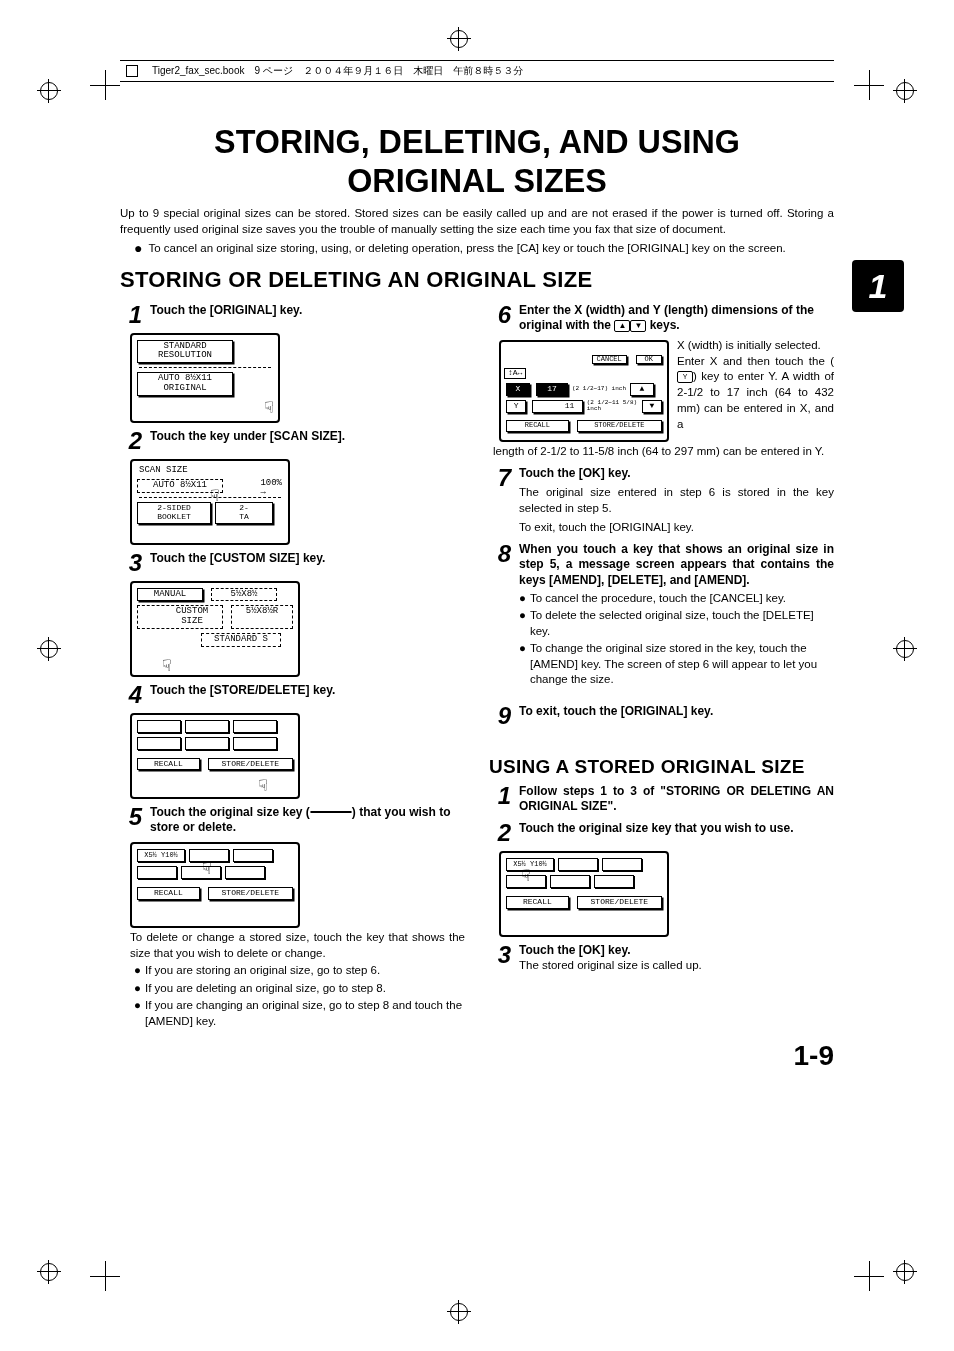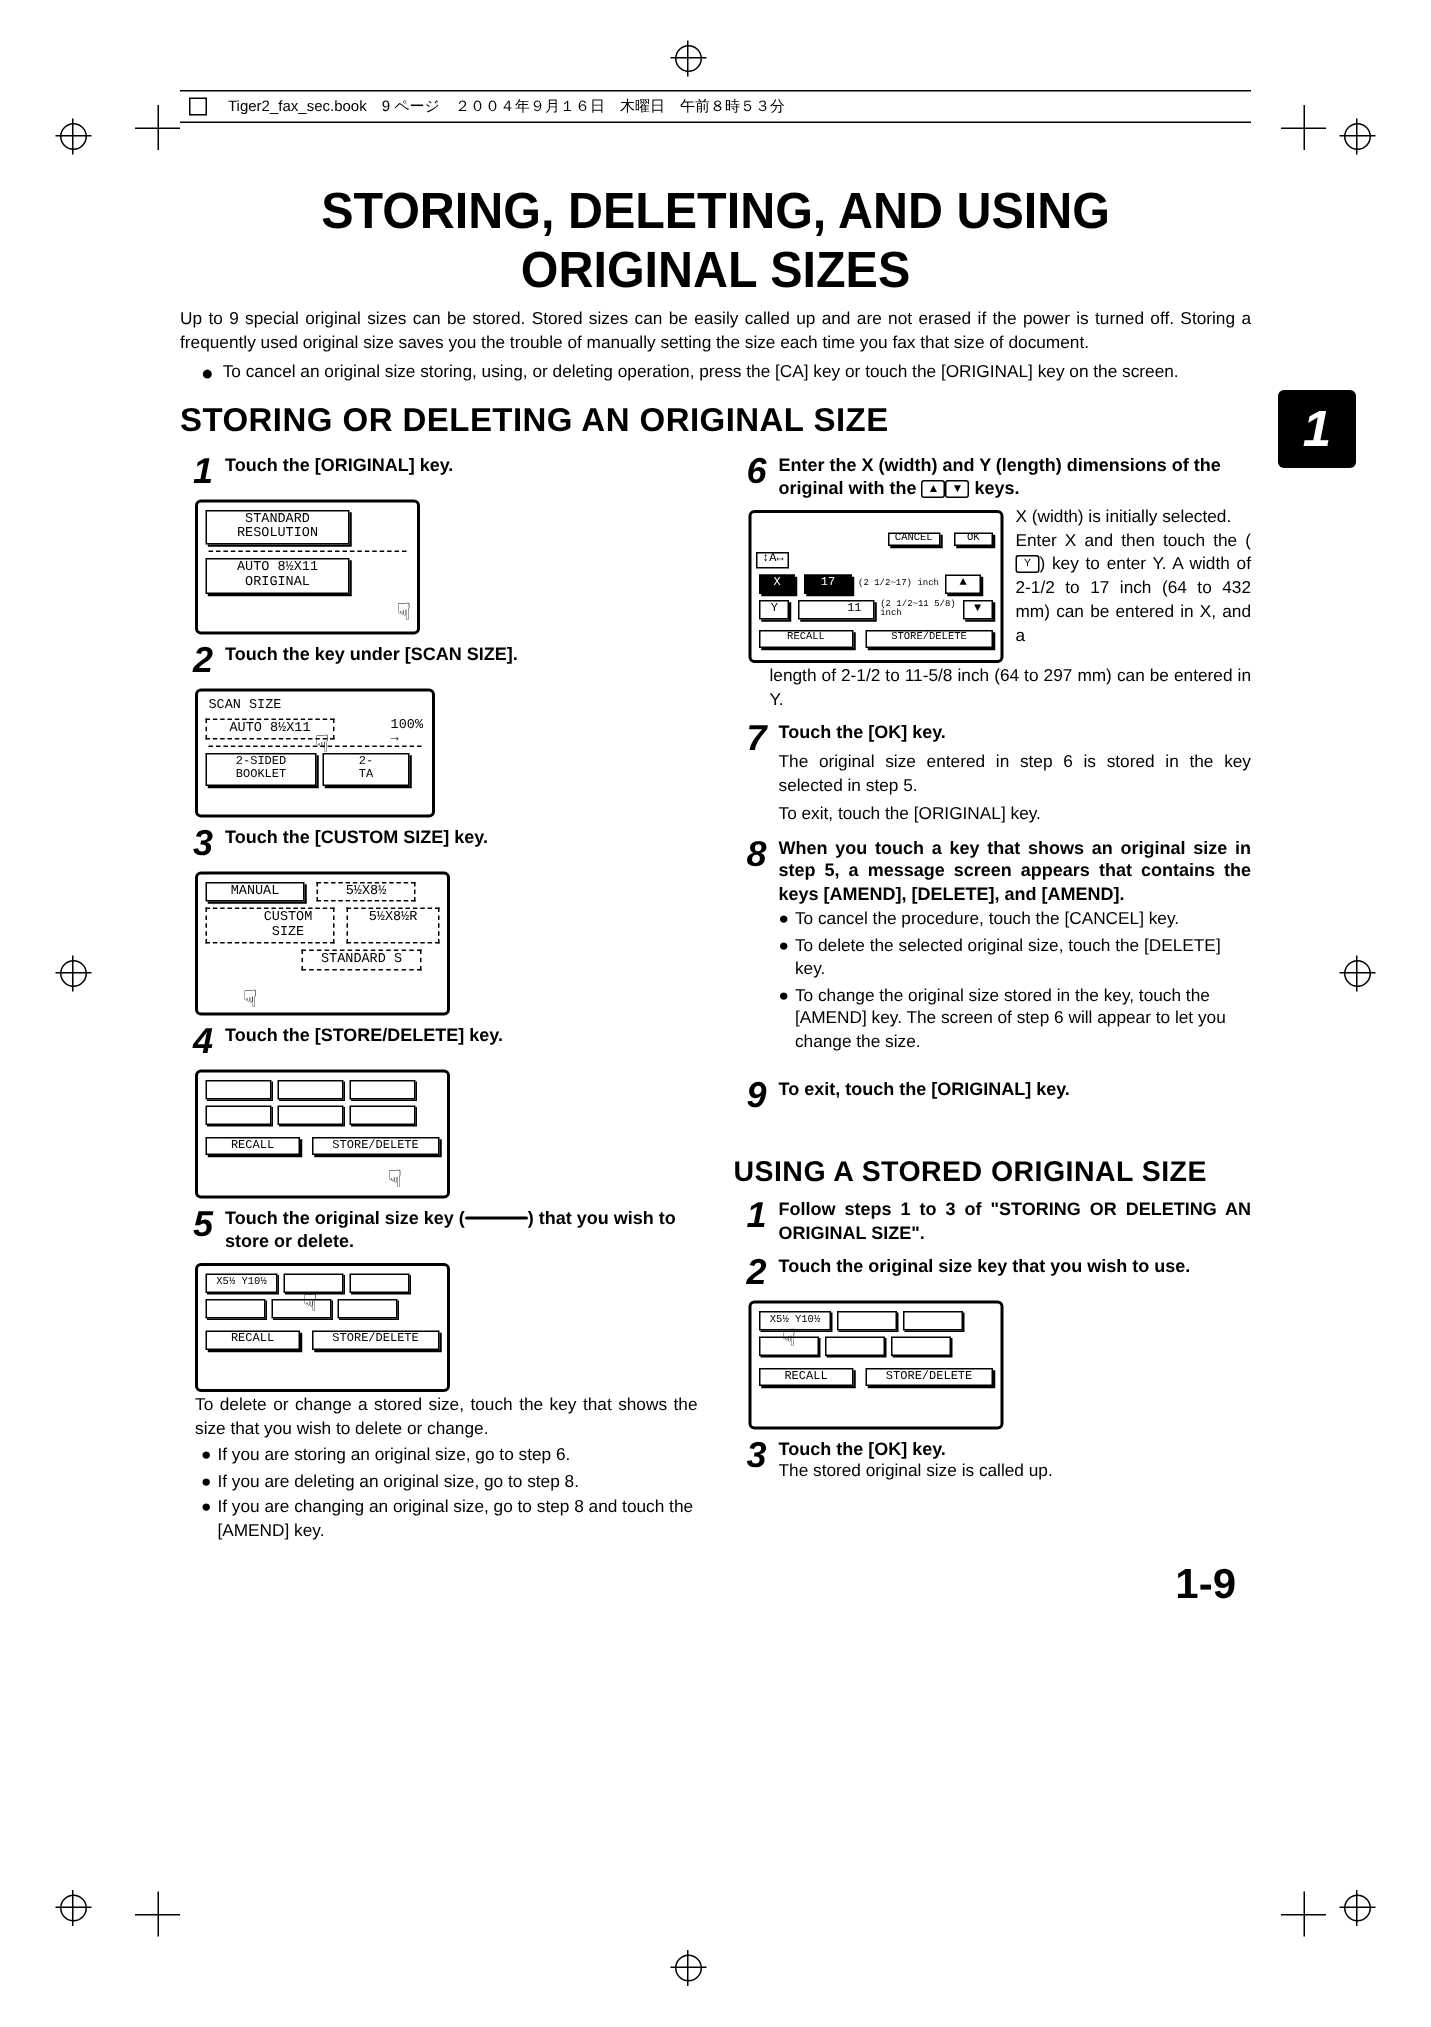--- a/index.html
+++ b/index.html
@@ -173,21 +173,21 @@
   }
   .dash-btn{
     border:1px dashed #000;
     padding:1px 4px;
     margin:2px;
     display:inline-block;
     text-align:center;
   }
   .page-num{
     position:absolute;
-    right:10px;
+    right:0;
     bottom:-40px;
     font-size:28px;
     font-weight:900;
   }
   .key-icon{
     display:inline-block;
     border:1px solid #000;
     border-radius:2px;
     width:14px;height:10px;
     vertical-align:middle;
@@ -405,21 +405,21 @@
               <div class="lcd-inner-btn" style="width:56px;font-size:7px;">RECALL</div>
               <div class="lcd-inner-btn" style="width:80px;font-size:7px;">STORE/DELETE</div>
             </div>
           </div>
         </div>
         <div class="step-extra" style="flex:1;text-align:justify;">
           <span>X (width) is initially selected.</span><br>
           Enter X and then touch the (<span class="key-icon" style="font-size:7px;">Y</span>) key to enter Y. A width of 2-1/2 to 17 inch (64 to 432 mm) can be entered in X, and a
         </div>
       </div>
-      <div class="step-extra" style="margin-left:24px;text-align:justify;">length of 2-1/2 to 11-5/8 inch (64 to 297 mm) can be entered in Y.</div>
+      <div class="step-extra" style="margin-left:4px;text-align:justify;">length of 2-1/2 to 11-5/8 inch (64 to 297 mm) can be entered in Y.</div>
 
       <div class="step step7-body">
         <div class="num">7</div>
         <div class="step-content">
           <span class="title">Touch the [OK] key.</span>
           <div class="body">The original size entered in step 6 is stored in the key selected in step 5.</div>
           <div class="body">To exit, touch the [ORIGINAL] key.</div>
         </div>
       </div>
 

